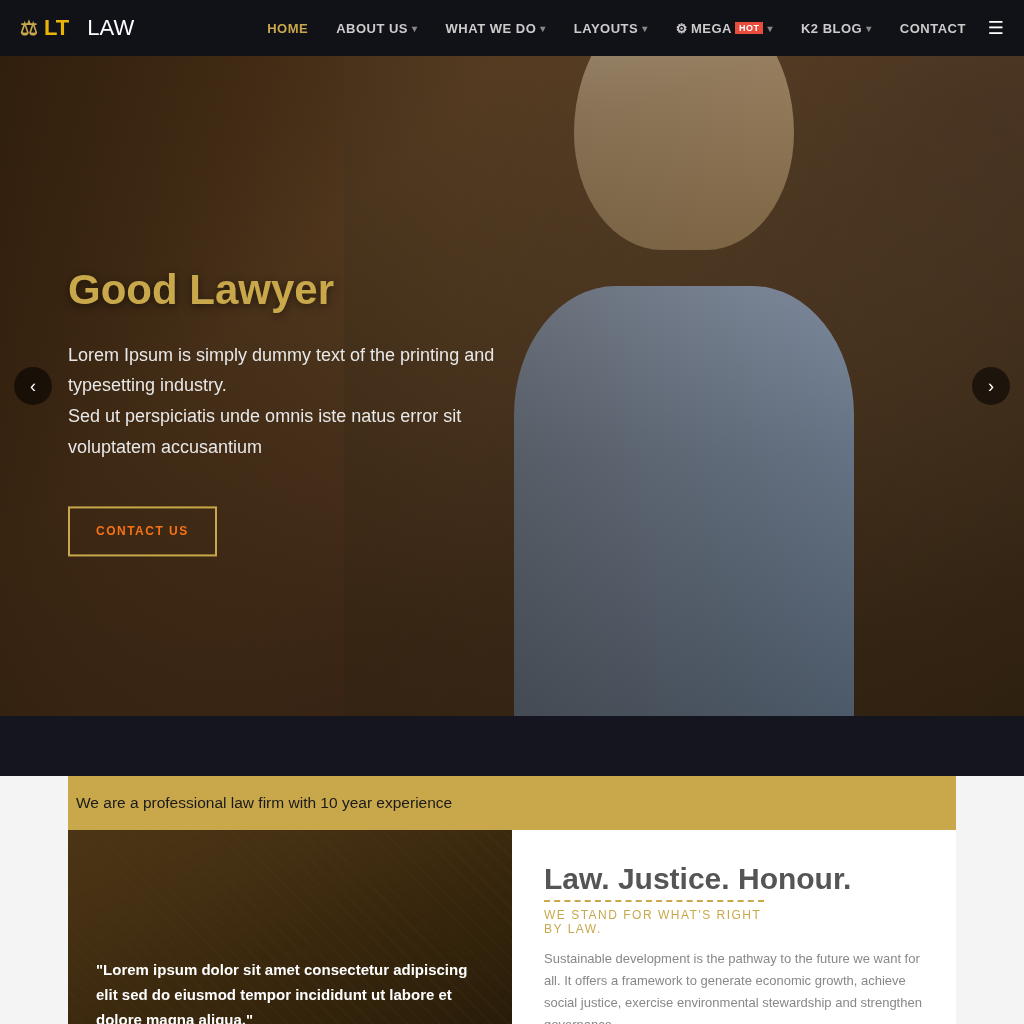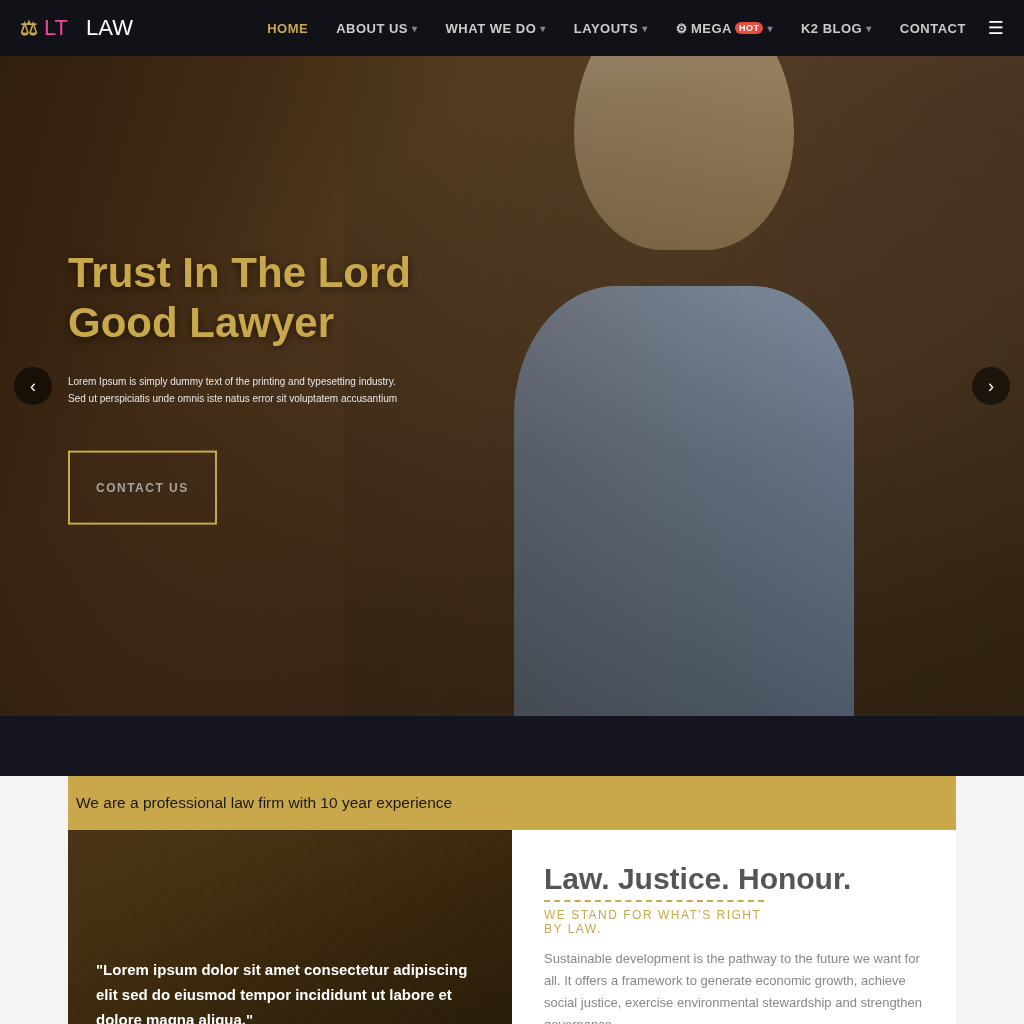--- a/index.html
+++ b/index.html
@@ -23,22 +23,22 @@
       font-size: 22px;
       font-weight: bold;
       text-decoration: none;
       min-width: 120px;
     }
     .logo-icon {
       color: #c9a84c;
       font-size: 20px;
     }
     .logo-lt {
-      color: #ec4899;
-      font-weight: 400;
+      color: #eab308;
+      font-weight: 700;
     }
     .logo-law {
       color: #fff;
       font-weight: 400;
       text-align: right;
     }
     .nav-menu {
       display: flex;
       align-items: center;
       list-style: none;
@@ -63,21 +63,21 @@
       font-size: 10px;
       margin-left: 4px;
       color: #888;
     }
     .hot-badge {
       background: #e74c3c;
       color: #fff;
       font-size: 9px;
       font-weight: bold;
       padding: 1px 4px;
-      border-radius: 6px;
+      border-radius: 0;
       margin-left: 3px;
       vertical-align: middle;
     }
     .mega-icon {
       margin-right: 3px;
     }
     .hamburger {
       color: #fff;
       font-size: 18px;
       margin-left: 8px;
@@ -173,30 +173,30 @@
     .hero-title {
       font-size: 42px;
       font-weight: 700;
       color: #c9a84c;
       line-height: 1.2;
       margin-bottom: 24px;
       text-shadow: 0 2px 8px rgba(0,0,0,0.5);
     }
     .hero-desc {
       color: #e8e8e8;
-      font-size: 10px;
+      font-size: 18px;
       line-height: 1.7;
       margin-bottom: 44px;
     }
     .hero-btn {
       display: inline-block;
       border: 2px solid #c9a84c;
-      color: #a3a3a3;
+      color: #f97316;
       background: transparent;
-      padding: 28px 26px;
+      padding: 16px 26px;
       font-size: 12px;
       font-weight: 700;
       letter-spacing: 1.5px;
       text-transform: uppercase;
       cursor: pointer;
       text-decoration: none;
       transition: background 0.2s, color 0.2s;
     }
 
     
@@ -365,21 +365,21 @@
   <div class="bookshelves"></div>
   <div class="hero-image-layer"></div>
   <div class="hero-figure"></div>
   <div class="hero-bg"></div>
 
   <button class="slider-arrow left">‹</button>
   <button class="slider-arrow right">›</button>
 
   <div class="hero-content">
     <h1 class="hero-title">
-      <span>Trust In The Lord</span><br>
+      <br>
       <span>Good Lawyer</span>
     </h1>
     <p class="hero-desc">
       <span>Lorem Ipsum is simply dummy text of the printing and typesetting industry.</span><br>
       <span>Sed ut perspiciatis unde omnis iste natus error sit voluptatem accusantium</span>
     </p>
     <a href="#" class="hero-btn">CONTACT US</a>
   </div>
 </div>
 

